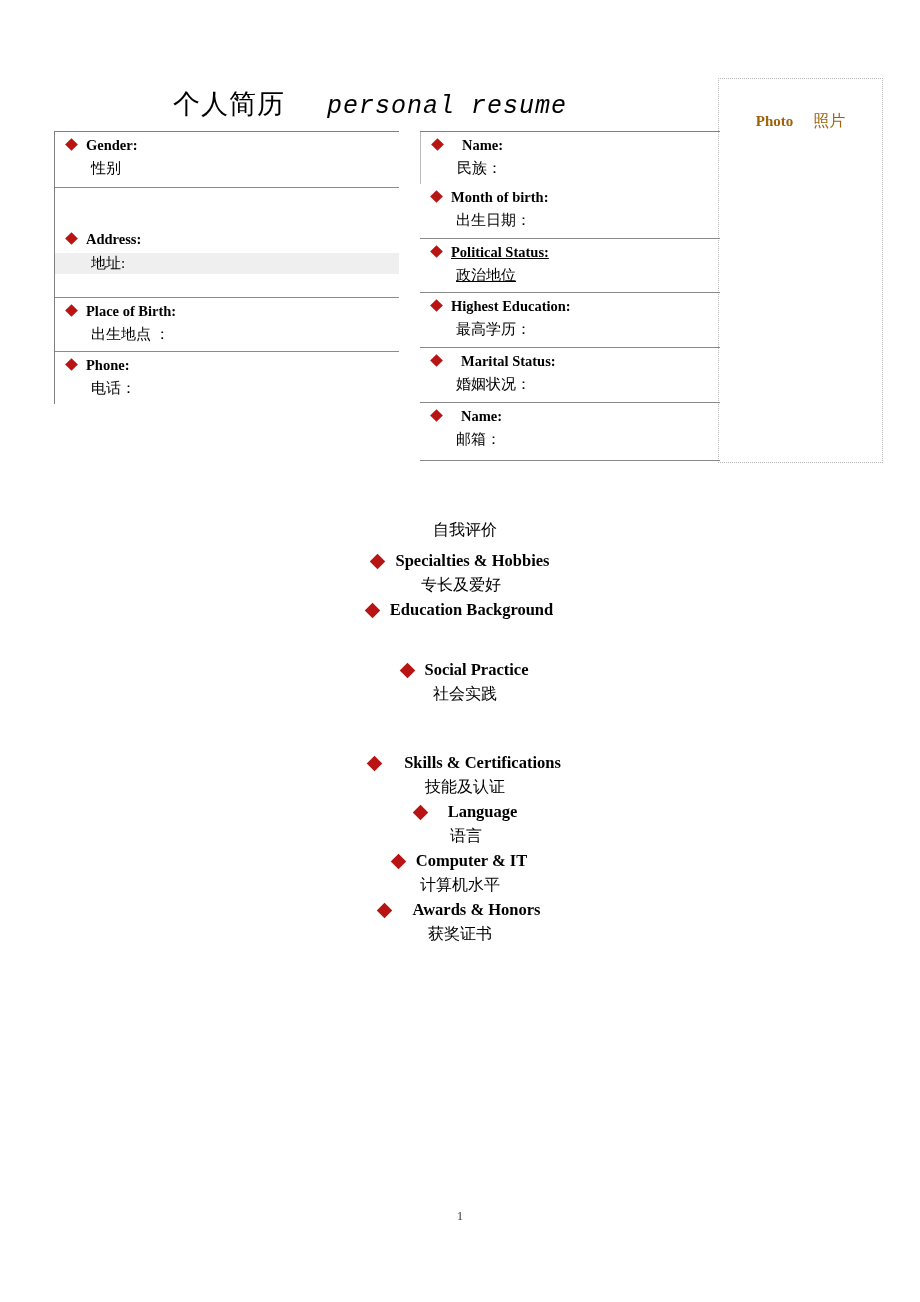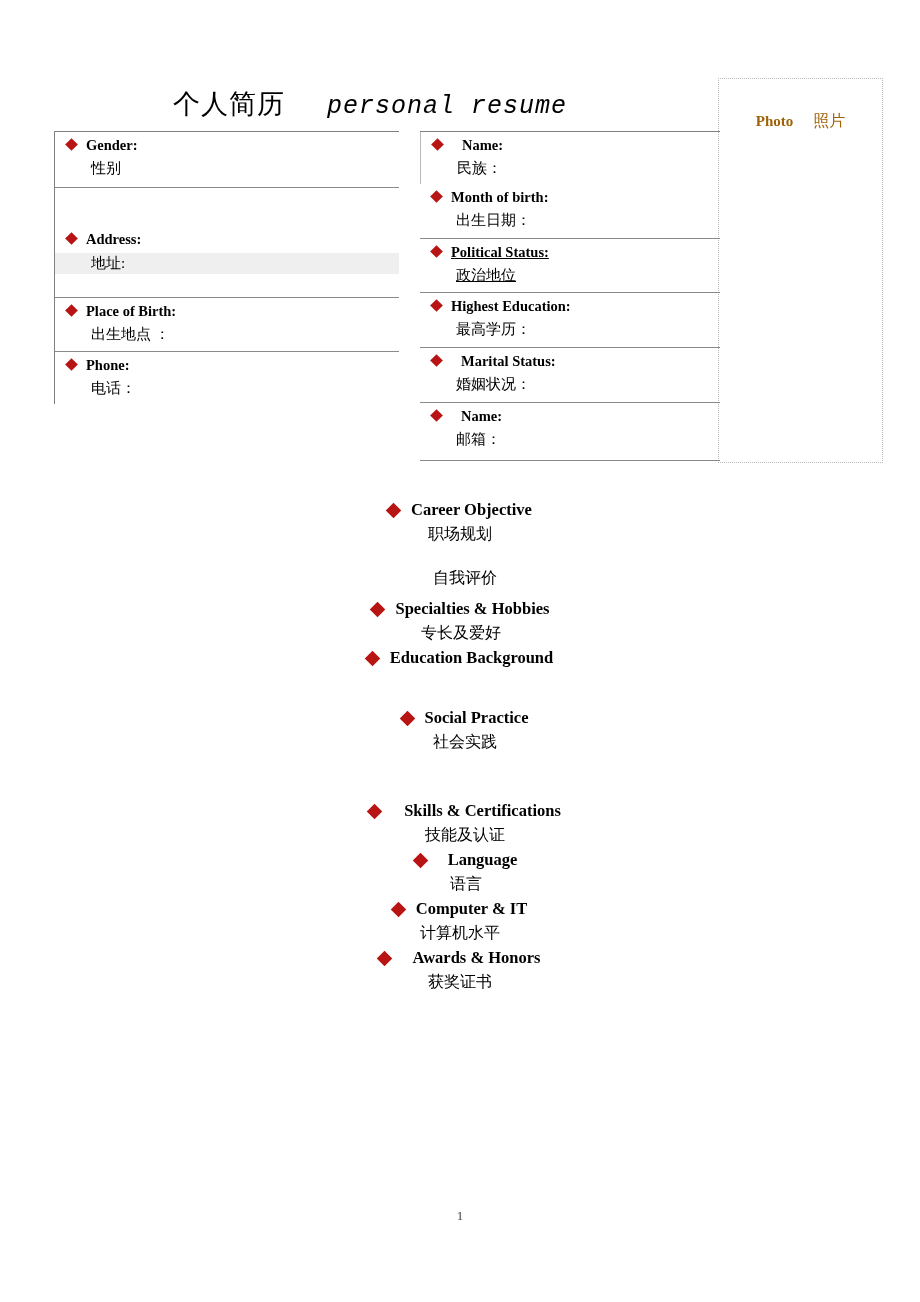--- a/index.html
+++ b/index.html
@@ -259,24 +259,20 @@
 
     <div class="cell" style="height:58px;">
       <div class="line-en"><span class="dia wide"></span><span>Name:</span></div>
       <div class="line-cn">邮箱：</div>
     </div>
 
   </div>
 
   <div class="sections">
 
-    <div class="sec" style="margin-top:0px;">
-      <span class="en"><span class="dia2"></span><span>Career Objective</span></span>
-      <span class="cn">职场规划</span>
-    </div>
 
     <div class="sec" style="margin-top:20px; padding-left:10px;">
       <span class="cn">自我评价</span>
     </div>
 
     <div class="sec" style="margin-top:7px; padding-left:2px;">
       <span class="en"><span class="dia2"></span><span>Specialties &amp; Hobbies</span></span>
       <span class="cn">专长及爱好</span>
     </div>
 

